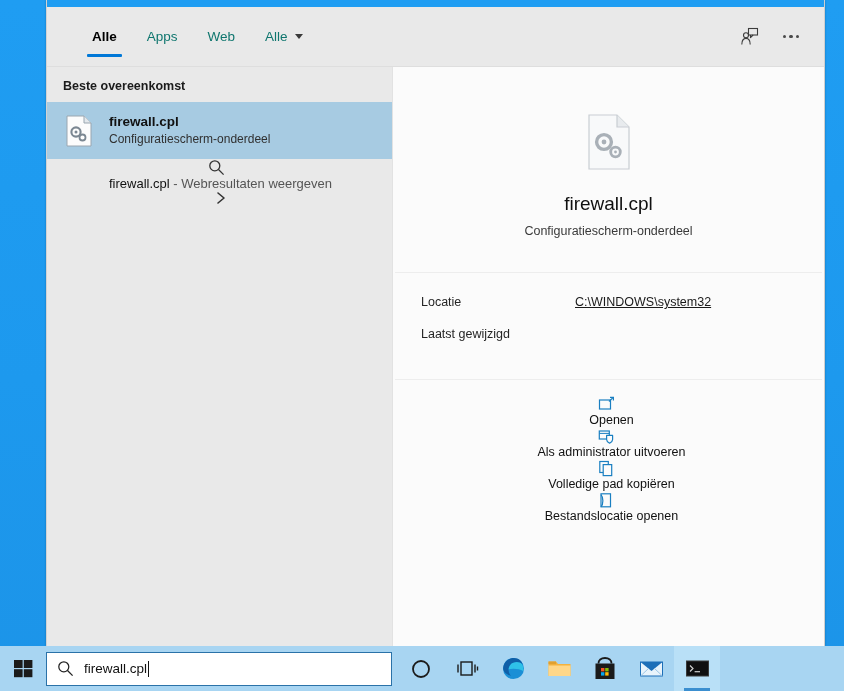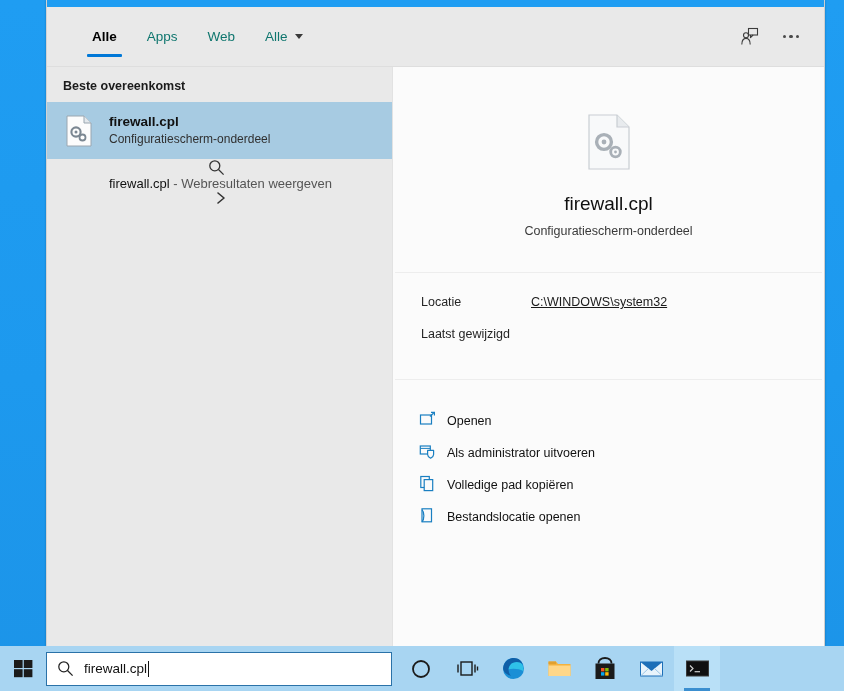--- a/index.html
+++ b/index.html
@@ -146,31 +146,32 @@
   }
   #hero-icon { display: flex; justify-content: center; margin-bottom: 22px; }
   #hero-title { font-size: 19px; color: #101010; margin-bottom: 9px; }
   #hero-sub { font-size: 12.5px; color: #3a3a3a; }
 
   #preview-meta {
     padding: 22px 0 20px 26px;
     border-bottom: 1px solid #ededed;
     margin: 0 2px;
   }
-  .meta-row { display: flex; align-items: baseline; height: 32px; }
+  .meta-row { display: flex; align-items: baseline; height: 32px; gap: 44px; }
   .meta-key { width: 110px; flex: none; font-size: 12.5px; color: #252525; }
   .meta-val { font-size: 12.5px; color: #1a1a1a; }
   .meta-val.link { text-decoration: underline; cursor: default; }
 
   #preview-actions { padding: 16px 0 0 26px; }
   .action-row {
-    display: flex; align-items: flex-end;
+    display: flex; align-items: center;
     height: 32px;
     cursor: default;
     padding-right: 20px;
+    flex-direction: column;
   }
   .action-icon {
     width: 28px; flex: none;
     display: flex; align-items: center; justify-content: flex-start;
     color: #1a7fc1;
   }
   .action-label { font-size: 12.5px; color: #111; }
 
   
   #taskbar {

